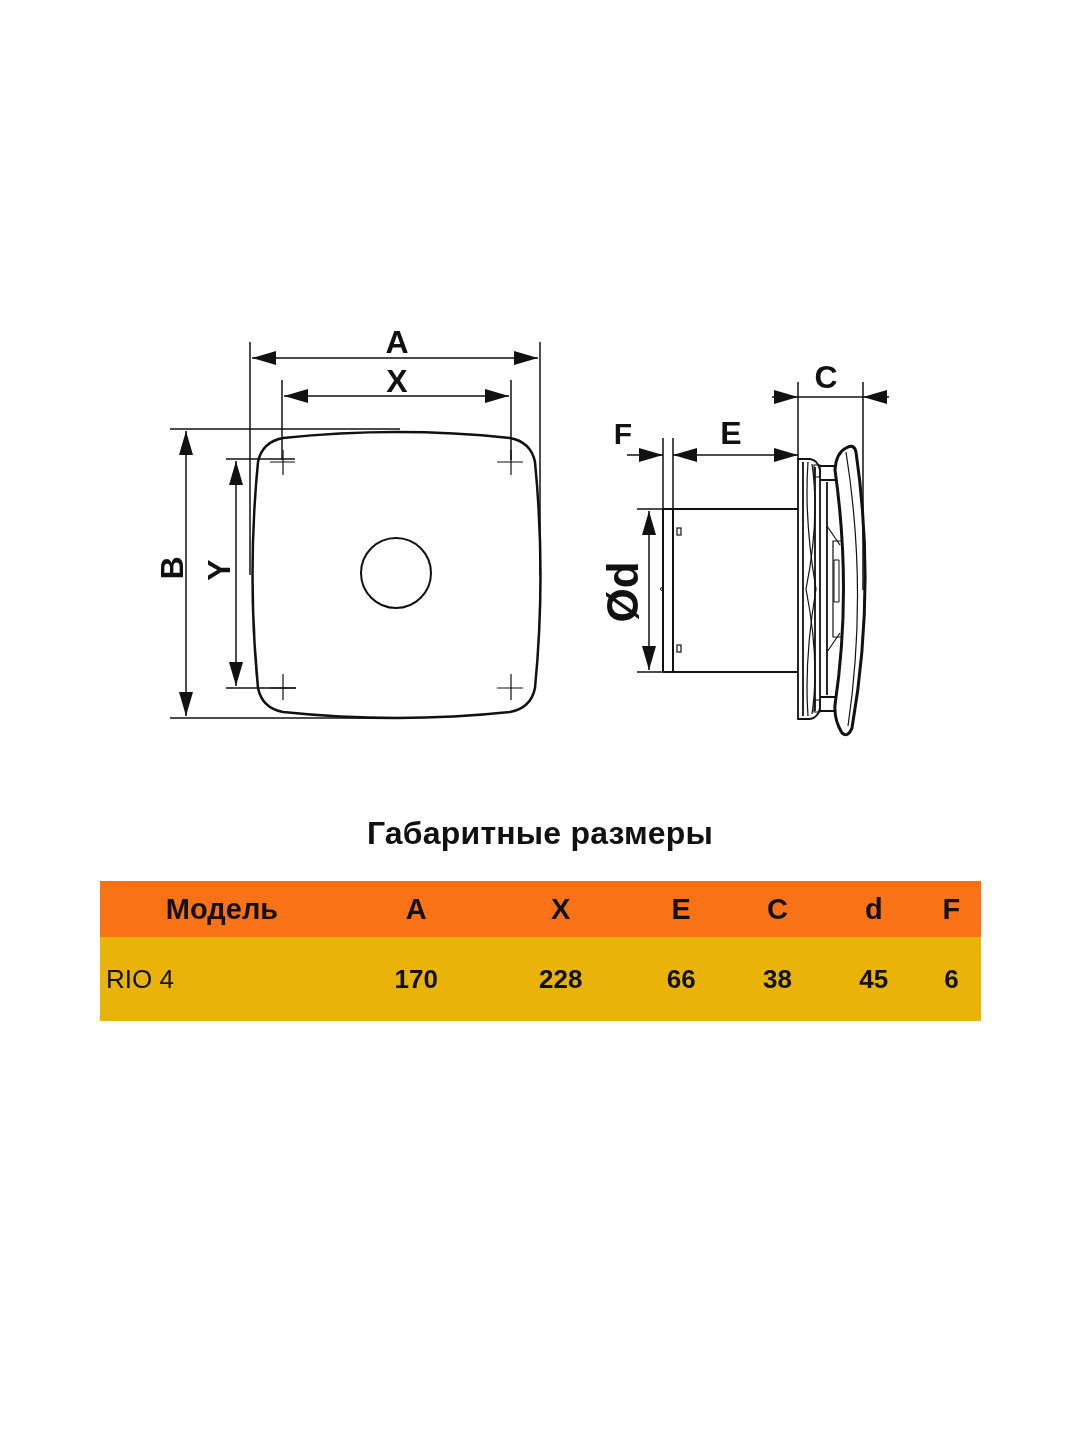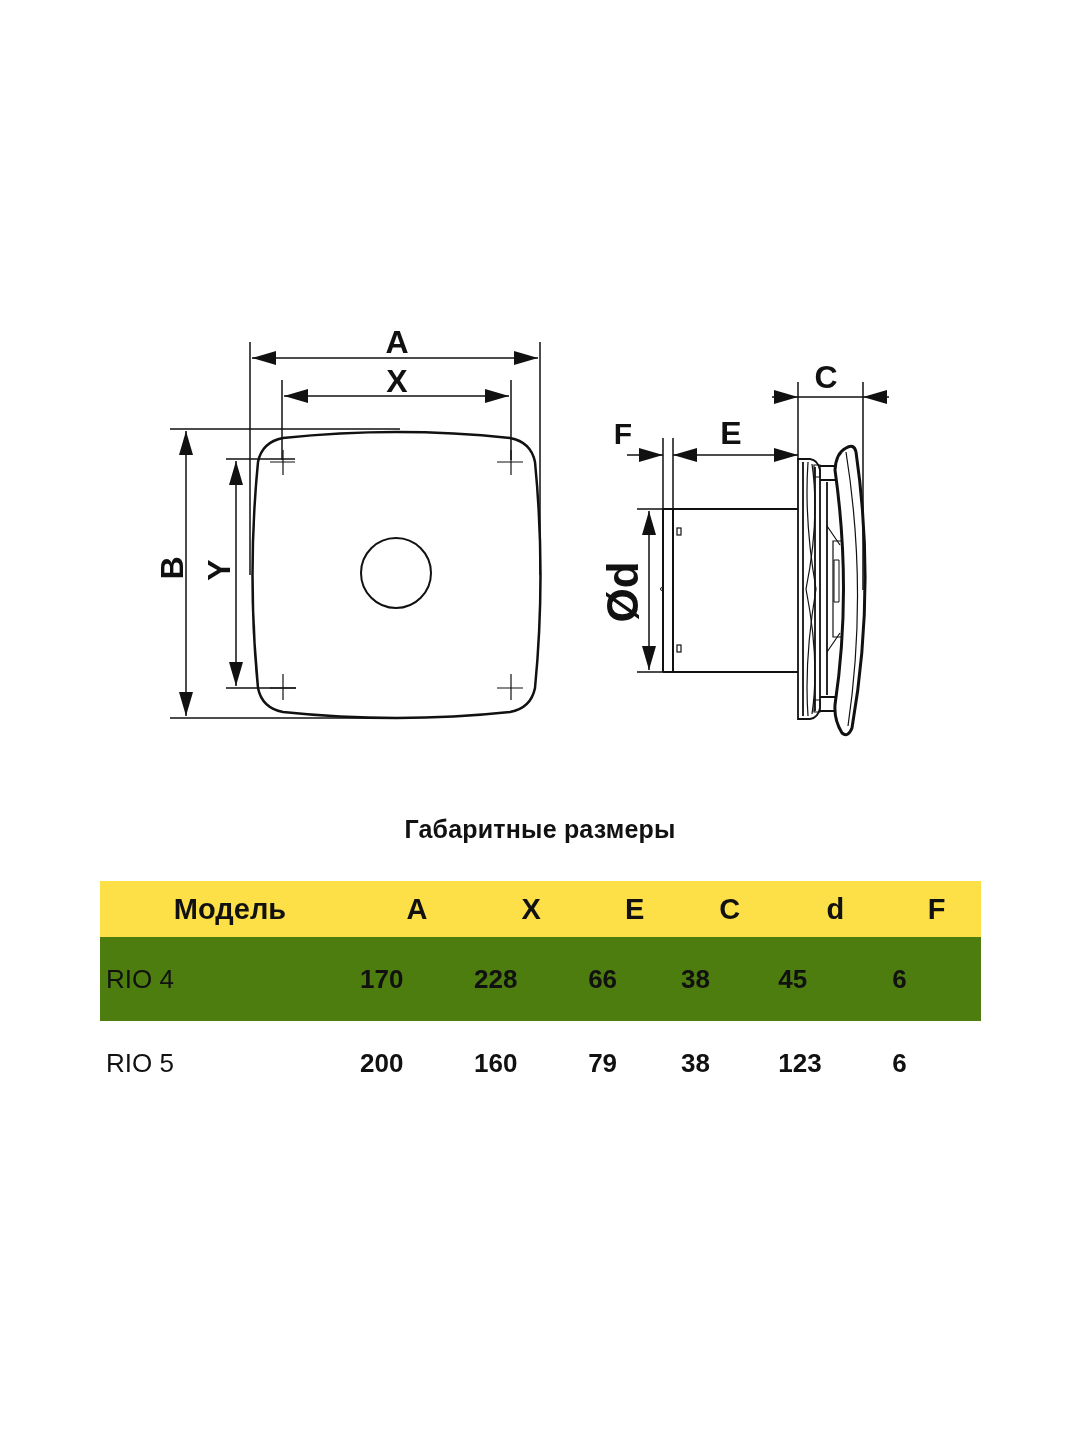--- a/index.html
+++ b/index.html
@@ -1,26 +1,26 @@
 <!DOCTYPE html>
 <html><head>
 <meta charset="utf-8">
 <style>
   html, body { margin:0; padding:0; background:#ffffff; }
   body { width:1080px; height:1440px; position:relative; overflow:hidden;
          font-family:"Liberation Sans", "DejaVu Sans", sans-serif; color:#111; }
   #drawing { position:absolute; left:0; top:0; width:1080px; height:780px; }
   .dim-label { font-family:"Liberation Sans", sans-serif; font-weight:bold; fill:#111; }
   #caption { position:absolute; left:0; width:1080px; top:815px; text-align:center;
-             font-size:25px; font-weight:bold; color:#111; letter-spacing:0.2px; }
+             font-size:32px; font-weight:bold; color:#111; letter-spacing:0.2px; }
   #dims-table { position:absolute; left:100px; top:881px; width:881px; border-collapse:collapse; }
-  #dims-table th { background:#fde047; height:40px; font-size:29px; font-weight:bold;
-                   color:#111; text-align:center; padding:8px; }
-  #dims-table td { height:84px; font-size:26px; font-weight:bold; text-align:left; padding:0; color:#111; }
-  #dims-table tr.shaded td { background:#4d7c0f; }
+  #dims-table th { background:#f97316; height:56px; font-size:29px; font-weight:bold;
+                   color:#111; text-align:center; padding:0; }
+  #dims-table td { height:84px; font-size:26px; font-weight:bold; text-align:center; padding:0; color:#111; }
+  #dims-table tr.shaded td { background:#eab308; }
   #dims-table td.model { text-align:left; padding-left:6px; font-weight:normal; font-size:26px; }
   #dims-table th.model { width:244px; text-align:center; }
 </style>
 </head>
 <body>
 
 <svg id="drawing" viewBox="0 0 1080 780" xmlns="http://www.w3.org/2000/svg">
   <defs>
     <marker id="arrow" viewBox="0 0 10 10" refX="10" refY="5" markerWidth="10" markerHeight="8" orient="auto-start-reverse" markerUnits="userSpaceOnUse">
       <path d="M0,0 L10,5 L0,10 z" fill="#111"></path>
@@ -145,23 +145,14 @@
   <tbody>
     <tr class="shaded">
       <td class="model">RIO 4</td>
       <td>170</td>
       <td>228</td>
       <td>66</td>
       <td>38</td>
       <td>45</td>
       <td>6</td>
     </tr>
-    <tr>
-      <td class="model">RIO 5</td>
-      <td>200</td>
-      <td>160</td>
-      <td>79</td>
-      <td>38</td>
-      <td>123</td>
-      <td>6</td>
-    </tr>
   </tbody>
 </table>
 
 </body></html>

